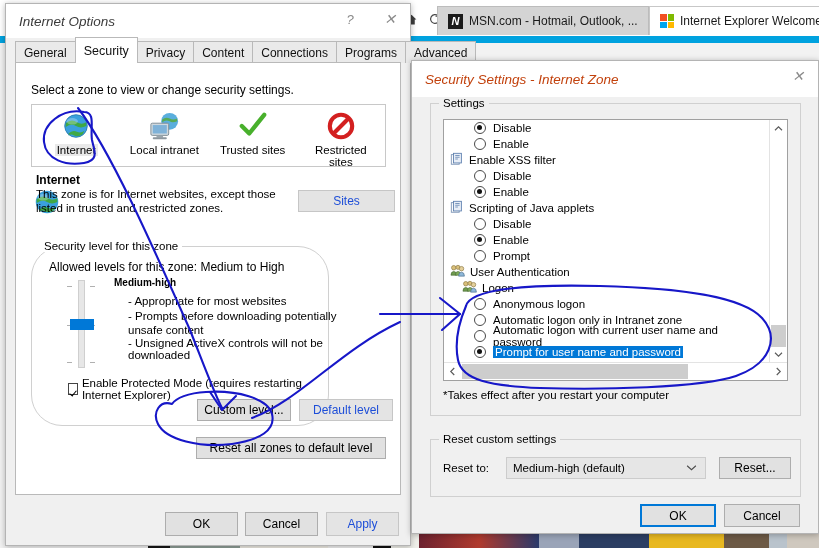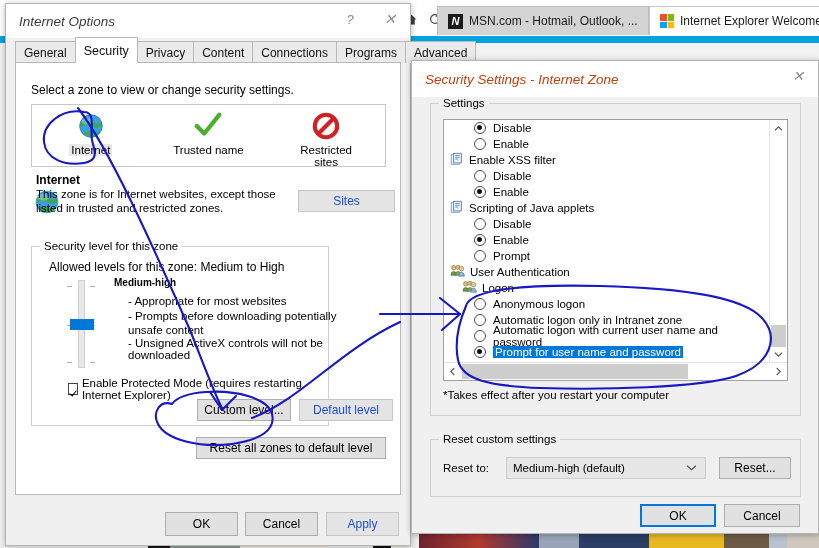--- a/index.html
+++ b/index.html
@@ -312,25 +312,38 @@
               <path d="M5 13 q6 -5 12 -1 q5 3 10 0 l0 4 q-6 3 -11 0 q-5 -3 -11 1 z" fill="#3fa845"></path>
               <path d="M8 24 q4 -4 9 -2 q4 2 8 -1 l-2 4 q-5 3 -9 1 q-3 -2 -6 0 z" fill="#3fa845"></path>
               <circle cx="16" cy="16" r="12" fill="none" stroke="#2b7fb3" stroke-width="1"></circle>
               <ellipse cx="12" cy="11" rx="6" ry="3.5" fill="#ffffff" opacity=".28"></ellipse>
             </svg>
           </div>
           <div class="zl"><span>Internet</span></div>
         </div>
         <div class="zone">
           <div class="zi">
+            <svg width="32" height="30" viewBox="0 0 34 32">
+              <circle cx="23" cy="11" r="9" fill="#5aaedd"></circle>
+              <path d="M15 9 q4 -3 8 -1 q4 2 8 0 l0 3 q-5 2 -8 0 q-4 -2 -8 1 z" fill="#57aa55"></path>
+              <rect x="3" y="13" width="19" height="13" rx="1.5" fill="#cfd8de" stroke="#7d8b93"></rect>
+              <rect x="5" y="15" width="15" height="9" fill="#7fb2d8"></rect>
+              <rect x="9" y="26" width="7" height="2.5" fill="#9aa6ad"></rect>
+              <rect x="5" y="28" width="15" height="2" rx="1" fill="#8c979e"></rect>
+            </svg>
+          </div>
+          <div class="zl"><span>Local intranet</span></div>
+        </div>
+        <div class="zone">
+          <div class="zi">
             <svg width="30" height="28" viewBox="0 0 32 30">
               <path d="M4 15 L12 23 L28 3" fill="none" stroke="#48b02c" stroke-width="4.6" stroke-linecap="round" stroke-linejoin="round"></path>
             </svg>
           </div>
-          <div class="zl"><span>Trusted name</span></div>
+          <div class="zl"><span>Trusted sites</span></div>
         </div>
         <div class="zone">
           <div class="zi">
             <svg width="28" height="28" viewBox="0 0 30 30">
               <circle cx="15" cy="15" r="12" fill="none" stroke="#d32020" stroke-width="4.4"></circle>
               <line x1="6.5" y1="23.5" x2="23.5" y2="6.5" stroke="#d32020" stroke-width="4.4"></line>
             </svg>
           </div>
           <div class="zl"><span>Restricted sites</span></div>
         </div>
@@ -343,21 +356,21 @@
           <path d="M8 24 q4 -4 9 -2 q4 2 8 -1 l-2 4 q-5 3 -9 1 q-3 -2 -6 0 z" fill="#3fa845"></path>
           <ellipse cx="12" cy="11" rx="6" ry="3.5" fill="#ffffff" opacity=".28"></ellipse>
         </svg>
       </div>
       <div class="zonedesc">
         <div class="head">Internet</div>
         <div class="body">This zone is for Internet websites, except those listed in trusted and restricted zones.</div>
       </div>
       <div class="btn disabled" style="position:absolute;left:282px;top:127px;width:97px;height:22px;">Sites</div>
 
-      <div class="gbox" style="left:15px;top:183px;width:298px;height:180px;">
+      <div class="gbox" style="left:15px;top:183px;width:298px;height:180px;border-radius:31px;">
         <span class="cap">Security level for this zone</span>
 
         <div class="lbl" style="position:absolute;left:17px;top:13px;">Allowed levels for this zone: Medium to High</div>
 
         <div>
           <div class="slider-track" style="left:46px;top:33px;height:88px;"></div>
           <div class="tick" style="left:35px;top:39px;"></div>
           <div class="tick" style="left:58px;top:39px;"></div>
           <div class="tick" style="left:35px;top:78px;"></div>
           <div class="tick" style="left:58px;top:78px;"></div>

